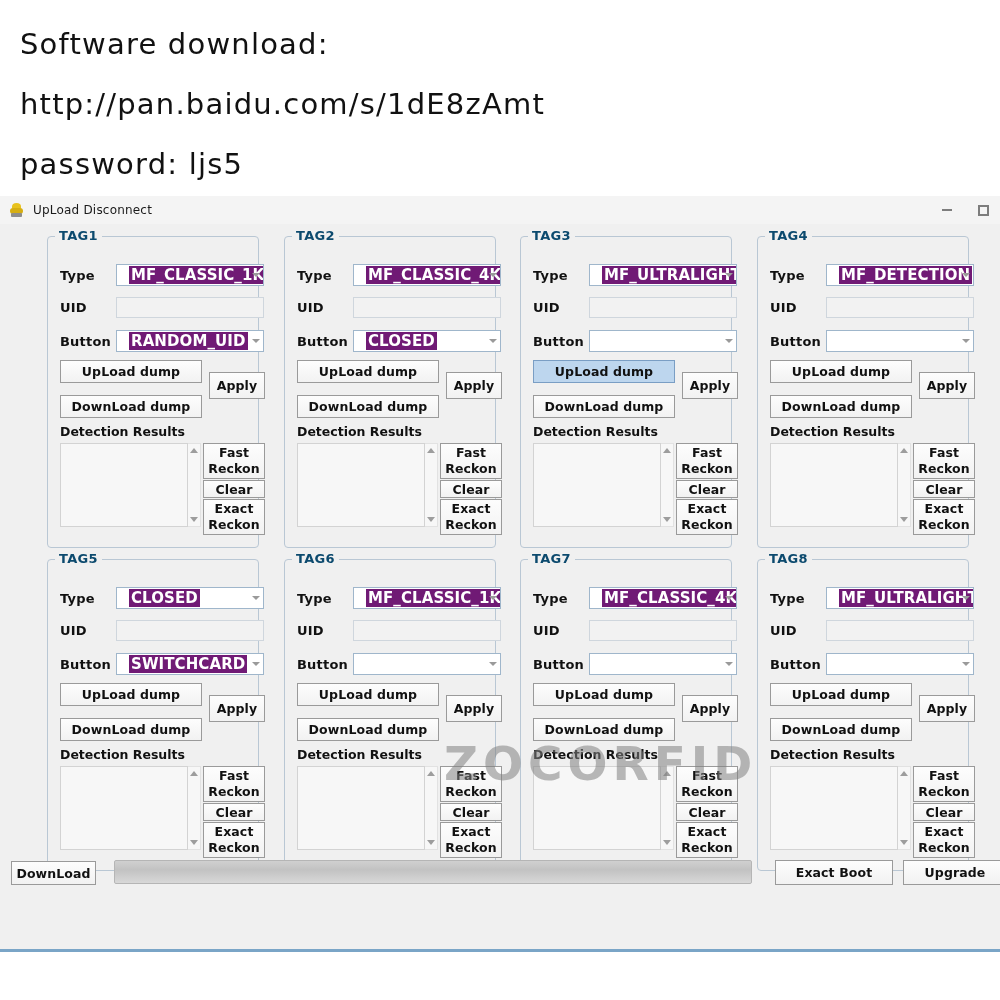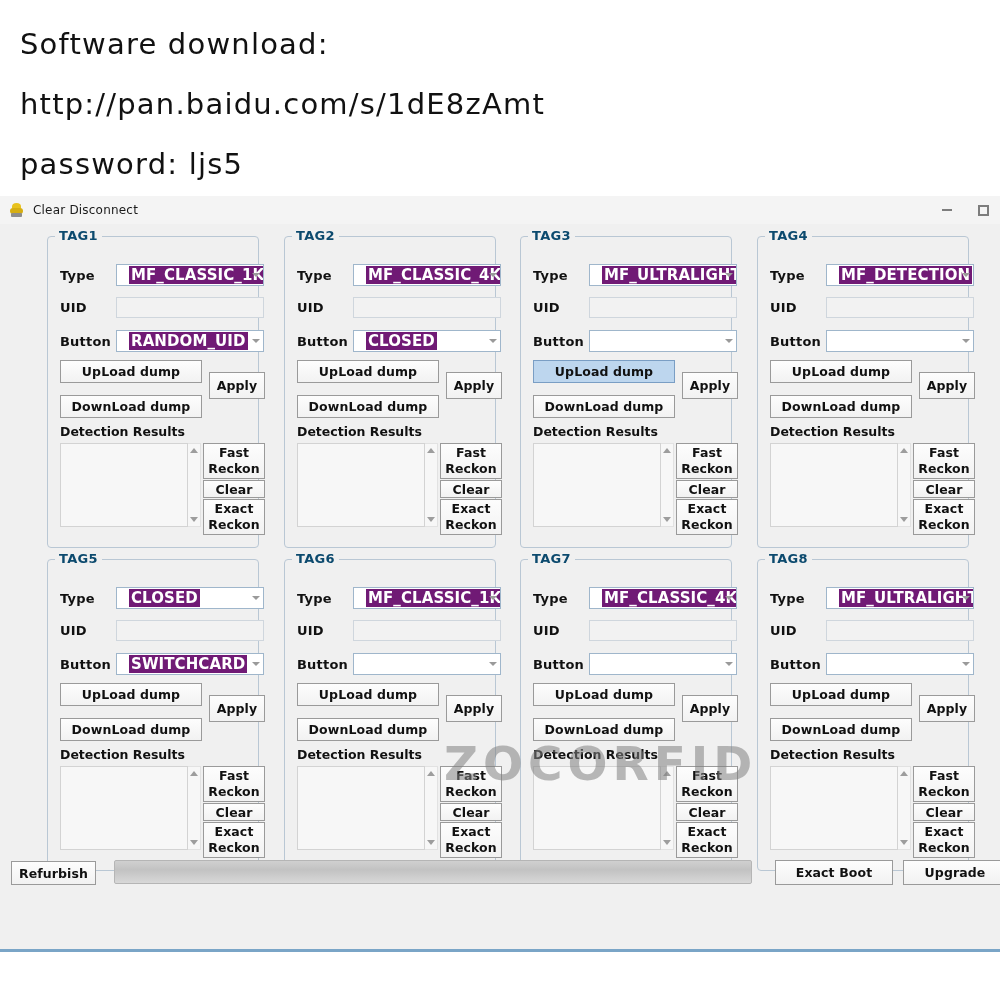--- a/index.html
+++ b/index.html
@@ -204,21 +204,21 @@
 </div>
 
 <div id="app-window">
 
   <div id="titlebar">
     <div id="app-icon">
       <span class="b1"></span>
         <span class="b2"></span>
         <span class="b3"></span>
     </div>
-    <div id="titlebar-title">Clear Disconnect</div>
+    <div id="titlebar-title">UpLoad Disconnect</div>
     <div id="win-buttons">
       <div class="win-btn" id="btn-minimize">
           <span class="glyph"></span>
         </div>
       <div class="win-btn" id="btn-maximize">
           <span class="glyph"></span>
         </div>
     </div>
   </div>
 
@@ -544,21 +544,21 @@
           <div class="btn btn-clear" style="left:155px;top:239px;">Clear</div>
           <div class="btn btn-exact two-line" style="left:155px;top:258px;">
             <span>Exact</span>
             <span>Reckon</span>
           </div>
         </div>
       </div>
     </div>
 
   <div id="bottom-bar">
-    <div class="btn" id="btn-refurbish">Refurbish</div>
+    <div class="btn" id="btn-refurbish">DownLoad</div>
     <div id="progress-wrap">
       <div id="progress-fill" style="width: 0%;"></div>
     </div>
     <div class="btn" id="btn-enterboot">Exact Boot</div>
     <div class="btn" id="btn-upgrade">Upgrade</div>
   </div>
 
 </div>
 
 </body></html>

